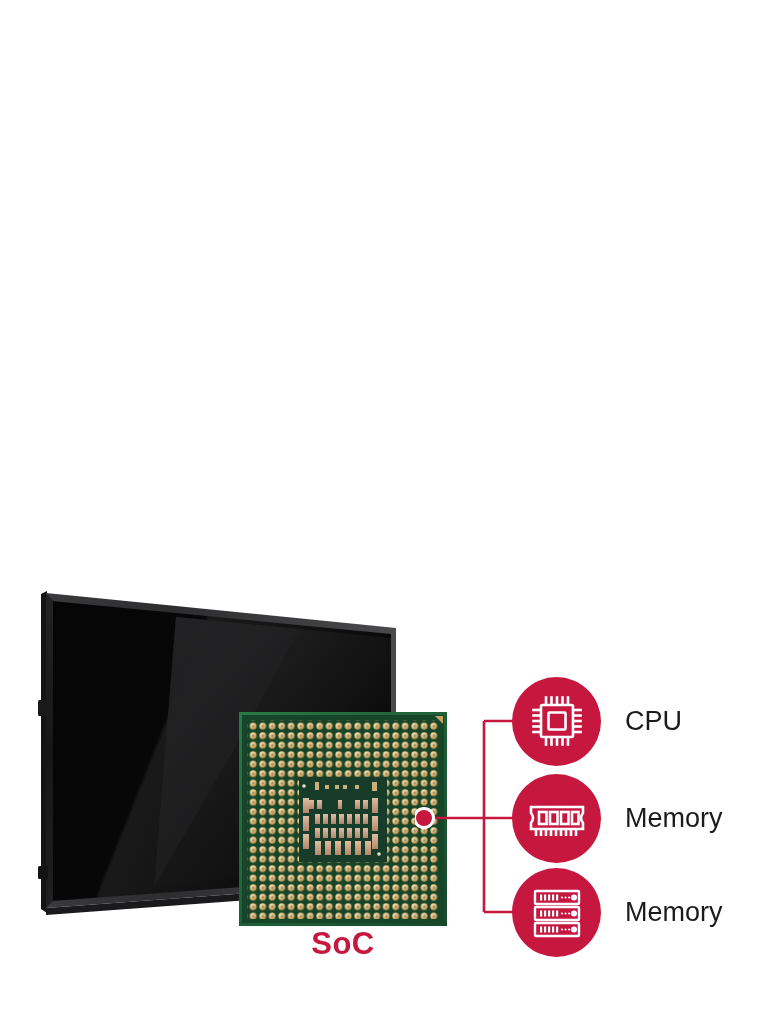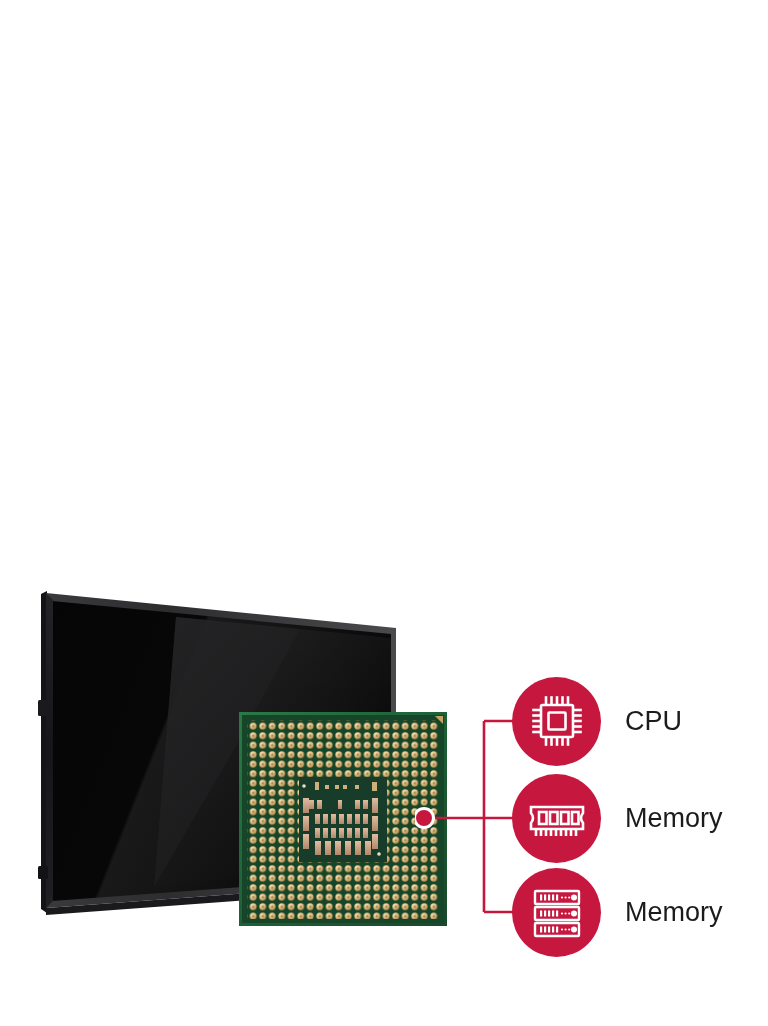--- a/index.html
+++ b/index.html
@@ -240,20 +240,21 @@
         <rect x="76" y="129" width="6" height="14"></rect>
         <rect x="86" y="129" width="6" height="14"></rect>
         <rect x="96" y="129" width="6" height="14"></rect>
         <rect x="106" y="129" width="6" height="14"></rect>
         <rect x="116" y="129" width="6" height="14"></rect>
         <rect x="126" y="129" width="6" height="14"></rect>
       </g>
     </svg>
   </div>
 
+  <div class="soc-label">SoC</div>
 
   <div class="connectors">
     <svg width="110" height="225" viewBox="0 0 110 225" xmlns="http://www.w3.org/2000/svg">
 
       <line x1="69" y1="16" x2="69" y2="207" stroke="#c6173f" stroke-width="2.6"></line>
 
       <line x1="69" y1="16" x2="110" y2="16" stroke="#c6173f" stroke-width="2.6"></line>
 
       <line x1="12" y1="113" x2="110" y2="113" stroke="#c6173f" stroke-width="2.6"></line>
 

